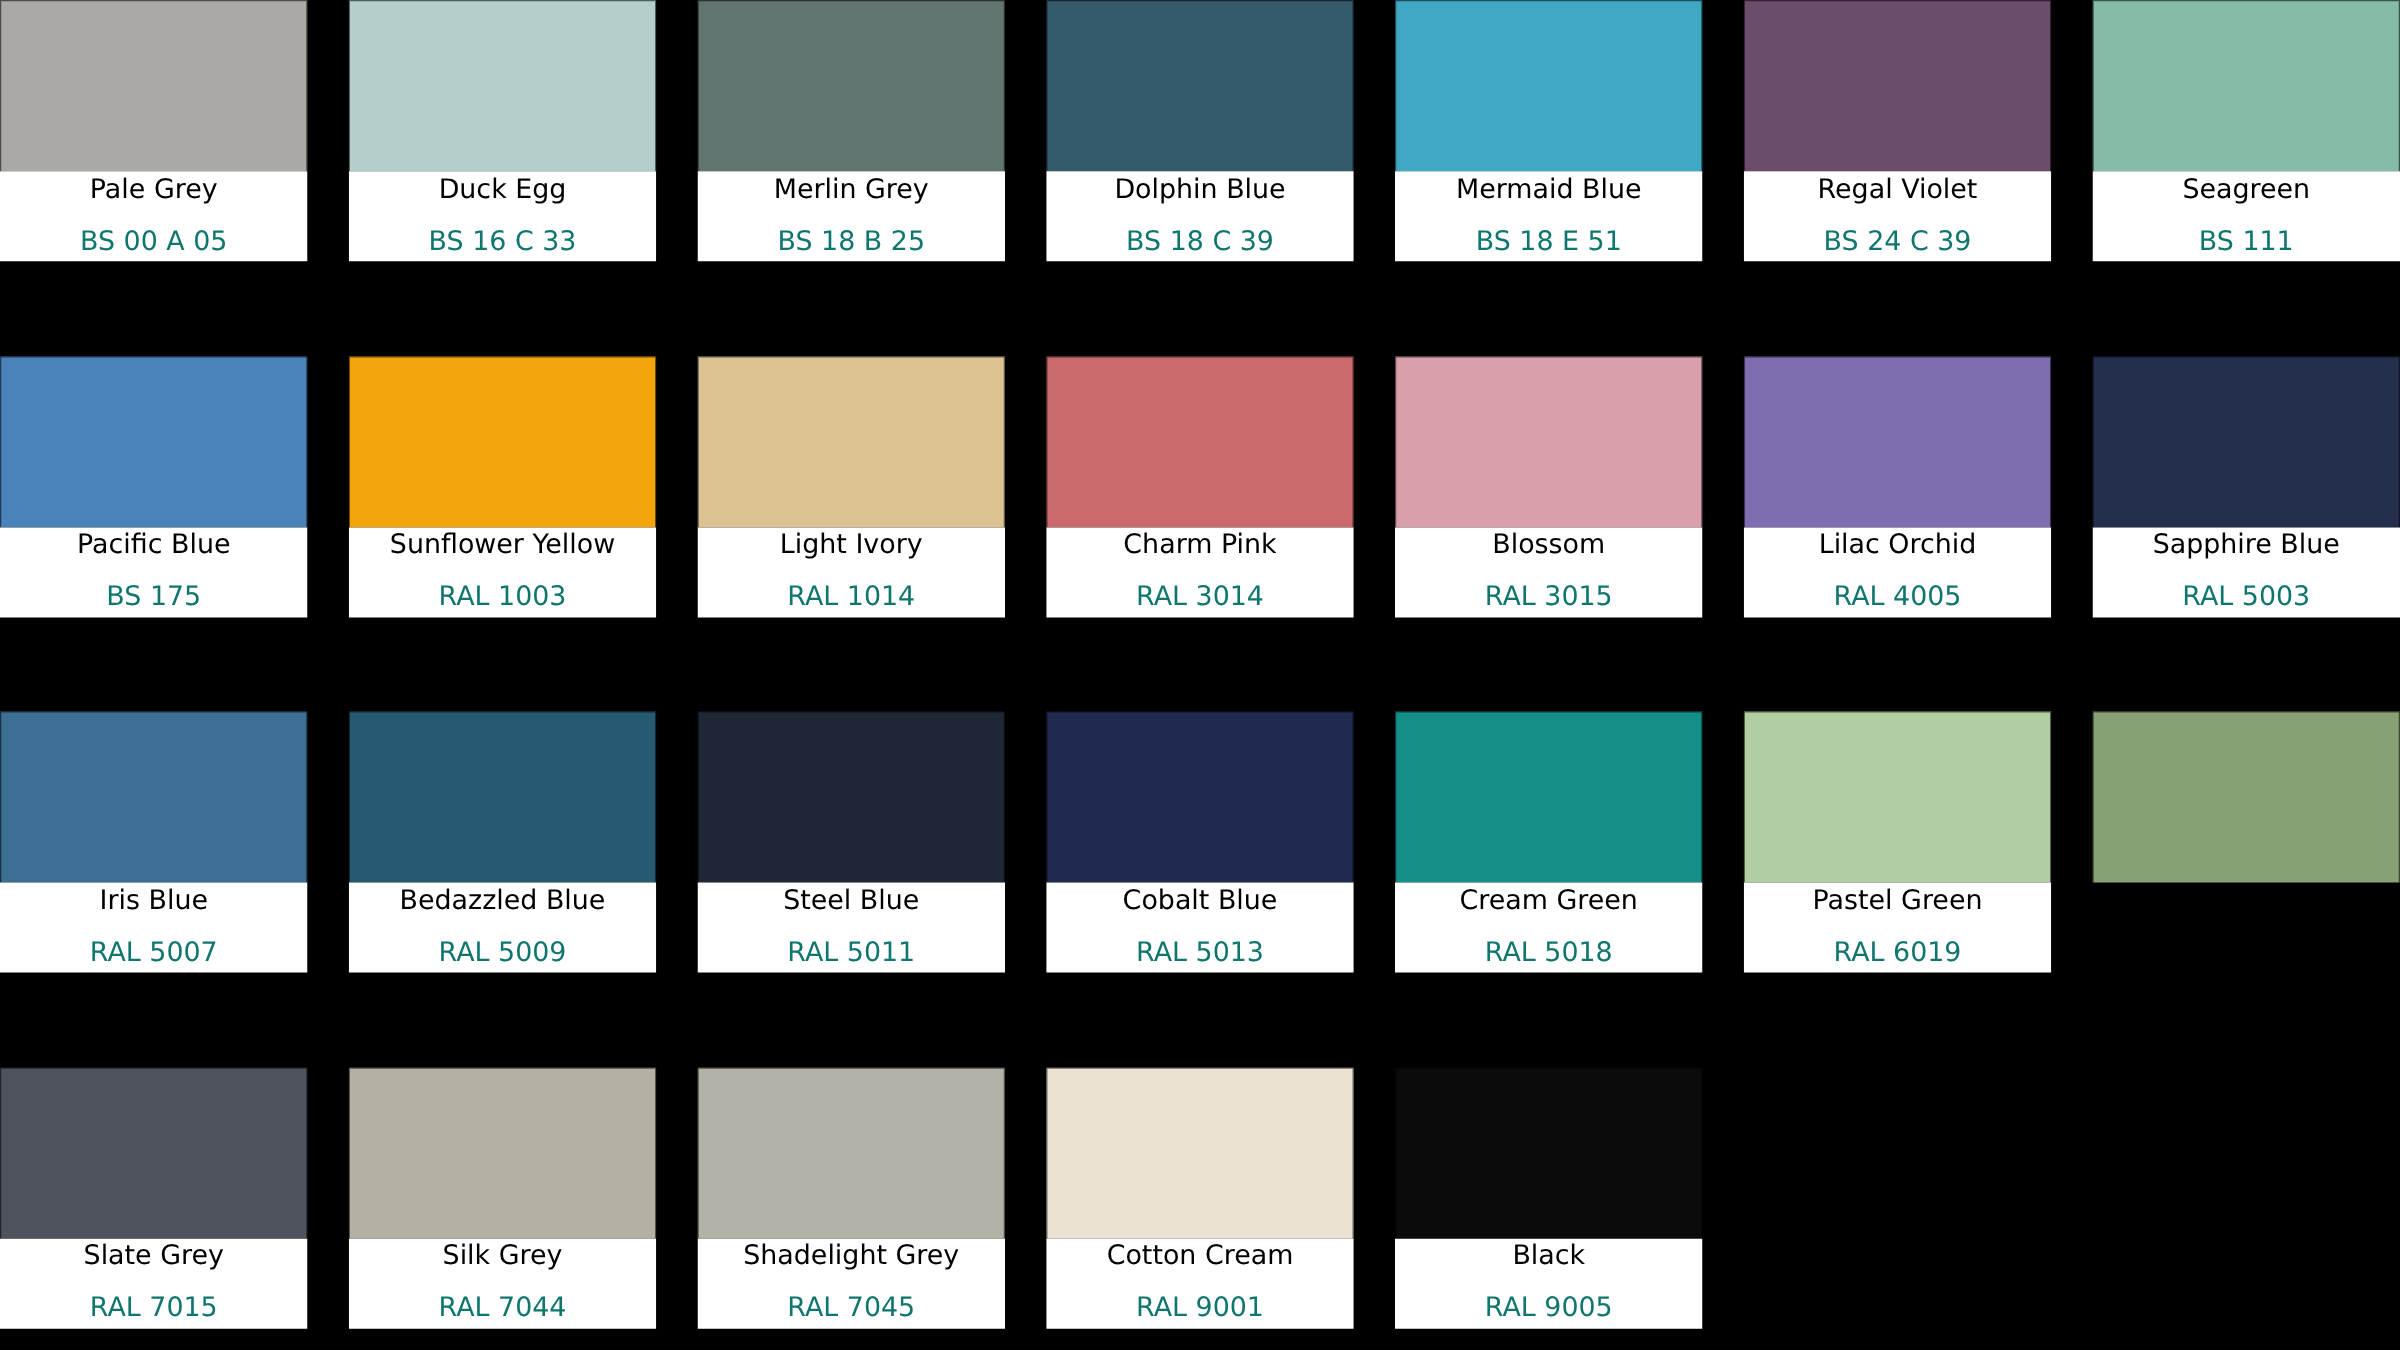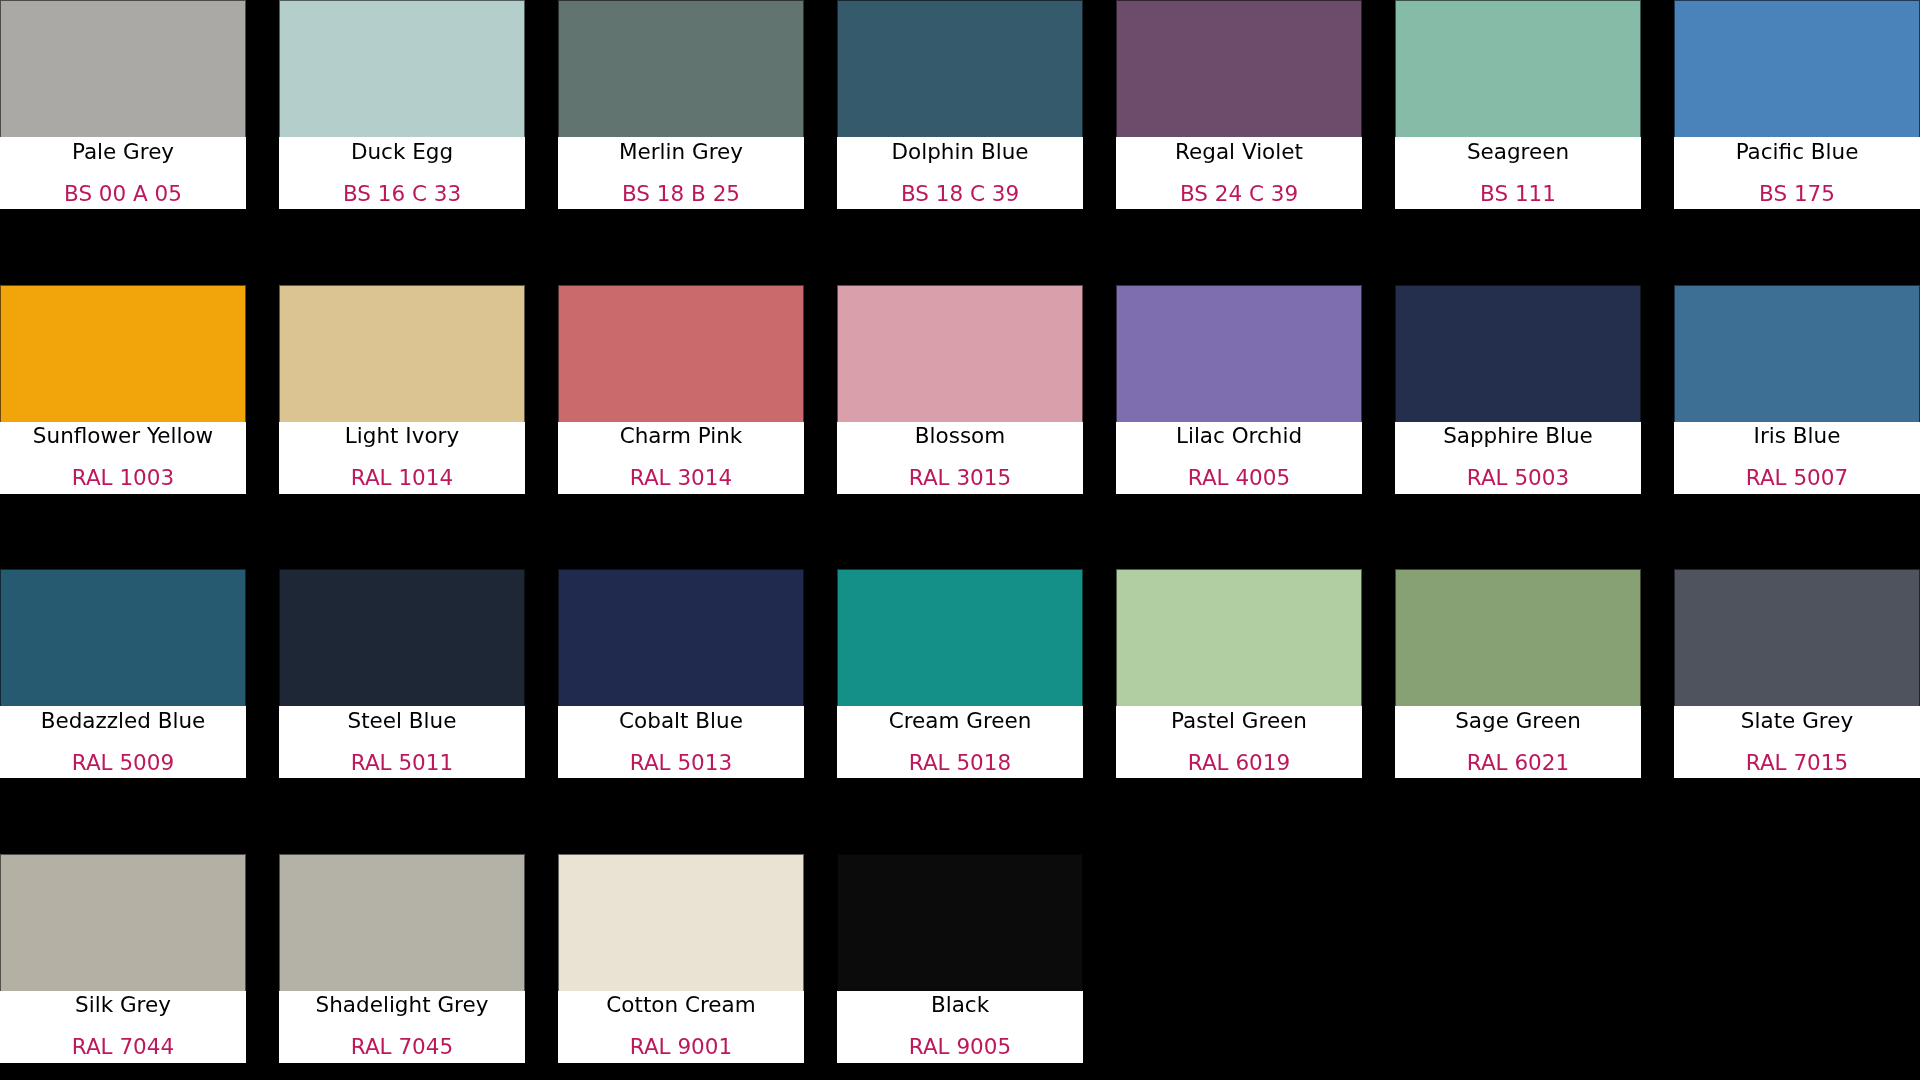--- a/index.html
+++ b/index.html
@@ -65,21 +65,21 @@
     text-align: center;
     white-space: nowrap;
     overflow: hidden;
     text-overflow: ellipsis;
     max-width: 100%;
   }
 
   .swatch-code {
     font-size: 21.5px;
     line-height: 1.15;
-    color: #be185d;
+    color: #0f766e;
     text-align: center;
     white-space: nowrap;
     overflow: hidden;
     text-overflow: ellipsis;
     max-width: 100%;
   }
 </style>
 </head>
 <body>
 
@@ -106,20 +106,27 @@
       </div>
     </div>
     <div class="swatch-card">
       <div class="swatch-color" style="background-color: rgb(52, 90, 107);"></div>
       <div class="swatch-label">
         <div class="swatch-name">Dolphin Blue</div>
         <div class="swatch-code">BS 18 C 39</div>
       </div>
     </div>
     <div class="swatch-card">
+      <div class="swatch-color" style="background-color: rgb(65, 168, 196);"></div>
+      <div class="swatch-label">
+        <div class="swatch-name">Mermaid Blue</div>
+        <div class="swatch-code">BS 18 E 51</div>
+      </div>
+    </div>
+    <div class="swatch-card">
       <div class="swatch-color" style="background-color: rgb(107, 77, 107);"></div>
       <div class="swatch-label">
         <div class="swatch-name">Regal Violet</div>
         <div class="swatch-code">BS 24 C 39</div>
       </div>
     </div>
     <div class="swatch-card">
       <div class="swatch-color" style="background-color: rgb(134, 187, 168);"></div>
       <div class="swatch-label">
         <div class="swatch-name">Seagreen</div>
@@ -212,24 +219,20 @@
     </div>
     <div class="swatch-card">
       <div class="swatch-color" style="background-color: rgb(177, 205, 162);"></div>
       <div class="swatch-label">
         <div class="swatch-name">Pastel Green</div>
         <div class="swatch-code">RAL 6019</div>
       </div>
     </div>
     <div class="swatch-card">
       <div class="swatch-color" style="background-color: rgb(135, 160, 116);"></div>
-      <div class="swatch-label">
-        <div class="swatch-name">Sage Green</div>
-        <div class="swatch-code">RAL 6021</div>
-      </div>
     </div>
     <div class="swatch-card">
       <div class="swatch-color" style="background-color: rgb(79, 83, 94);"></div>
       <div class="swatch-label">
         <div class="swatch-name">Slate Grey</div>
         <div class="swatch-code">RAL 7015</div>
       </div>
     </div>
     <div class="swatch-card">
       <div class="swatch-color" style="background-color: rgb(180, 177, 164);"></div>

